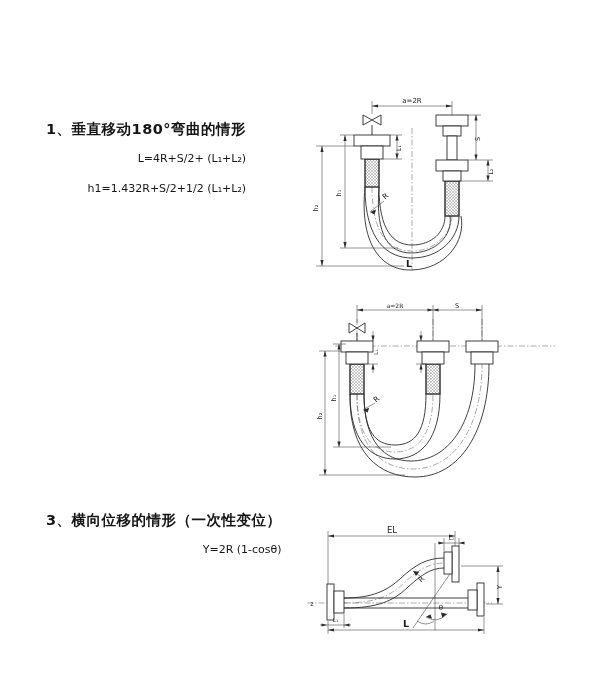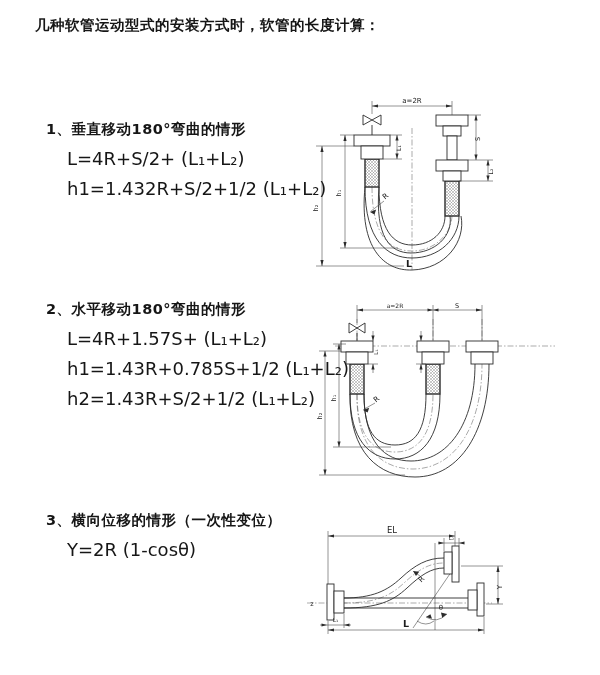--- a/index.html
+++ b/index.html
@@ -2,49 +2,42 @@
 <html><head>
 <meta charset="utf-8">
 <style>
   html,body{margin:0;padding:0;background:#ffffff;}
   .page{position:relative;width:600px;height:675px;background:#ffffff;overflow:hidden;
         font-family:"DejaVu Sans","Liberation Sans",sans-serif;color:#161616;}
   .title{position:absolute;left:35px;top:16px;font-size:14.5px;font-weight:bold;
          margin:0;letter-spacing:.5px;white-space:nowrap;}
   .sec{position:absolute;left:46px;}
   .heading{font-size:14.5px;font-weight:bold;white-space:nowrap;letter-spacing:.5px;margin-bottom:5px;}
-  .formula{font-size:18px;height:30px;line-height:30px;padding-left:21px;white-space:nowrap;}
+  .formula{font-size:11px;height:30px;line-height:30px;padding-left:21px;white-space:nowrap;text-align:right;}
   .diag{position:absolute;margin-top:18px;}
   svg text{font-family:"DejaVu Sans","Liberation Sans",sans-serif;fill:#1d1d1d;}
   .ln{fill:none;stroke:#2b2b2b;stroke-width:0.9;}
   .tn{fill:none;stroke:#3a3a3a;stroke-width:0.55;}
   .cl{fill:none;stroke:#555;stroke-width:0.5;stroke-dasharray:6 2 1.5 2;}
   .bx{fill:#ffffff;stroke:#2b2b2b;stroke-width:0.9;}
   .bd{stroke:#2b2b2b;stroke-width:0.9;}
   .ar{fill:#2b2b2b;stroke:none;}
 </style>
 </head>
 <body>
 
 <div class="page">
 
-  <h1 class="title">几种软管运动型式的安装方式时，软管的长度计算：</h1>
 
   <div class="sec" style="top:120px">
     <div class="heading">1、垂直移动180°弯曲的情形</div>
     <div class="formula">L=4R+S/2+ (L₁+L₂)</div>
     <div class="formula">h1=1.432R+S/2+1/2 (L₁+L₂)</div>
   </div>
 
-  <div class="sec" style="top:300px">
-    <div class="heading">2、水平移动180°弯曲的情形</div>
-    <div class="formula">L=4R+1.57S+ (L₁+L₂)</div>
-    <div class="formula">h1=1.43R+0.785S+1/2 (L₁+L₂)</div>
-    <div class="formula">h2=1.43R+S/2+1/2 (L₁+L₂)</div>
-  </div>
 
   <div class="sec" style="top:511px">
     <div class="heading">3、横向位移的情形（一次性变位）</div>
     <div class="formula">Y=2R (1-cosθ)</div>
   </div>
 
   <div class="diag" style="left:300px;top:72px">
     <svg width="210" height="190" viewBox="0 0 210 190">
       <defs>
         <pattern id="b1" patternUnits="userSpaceOnUse" width="3" height="3">

